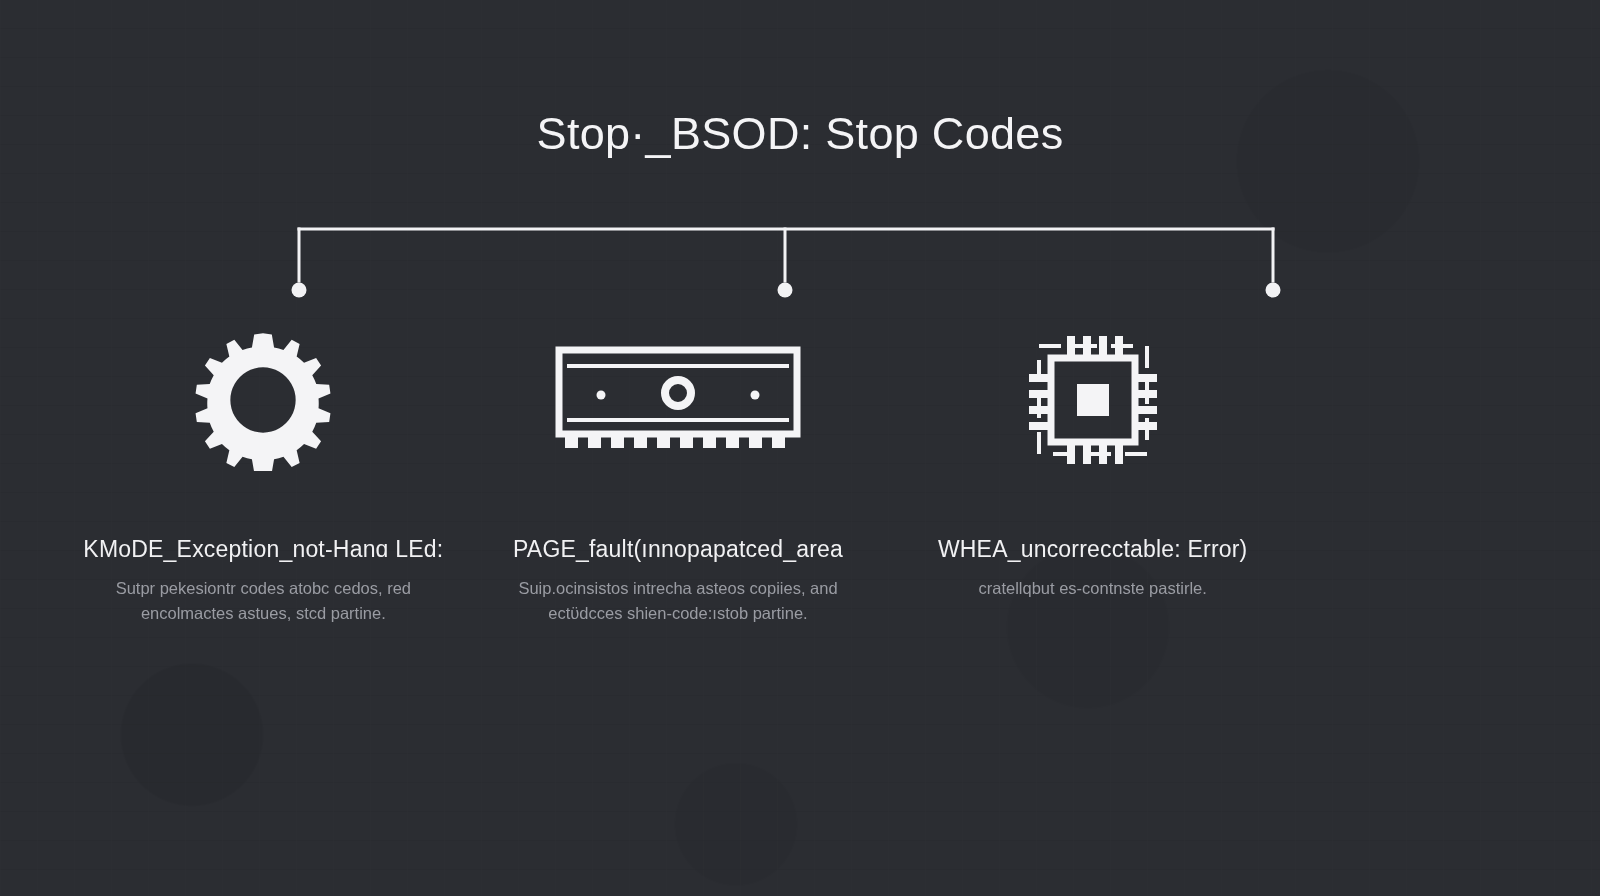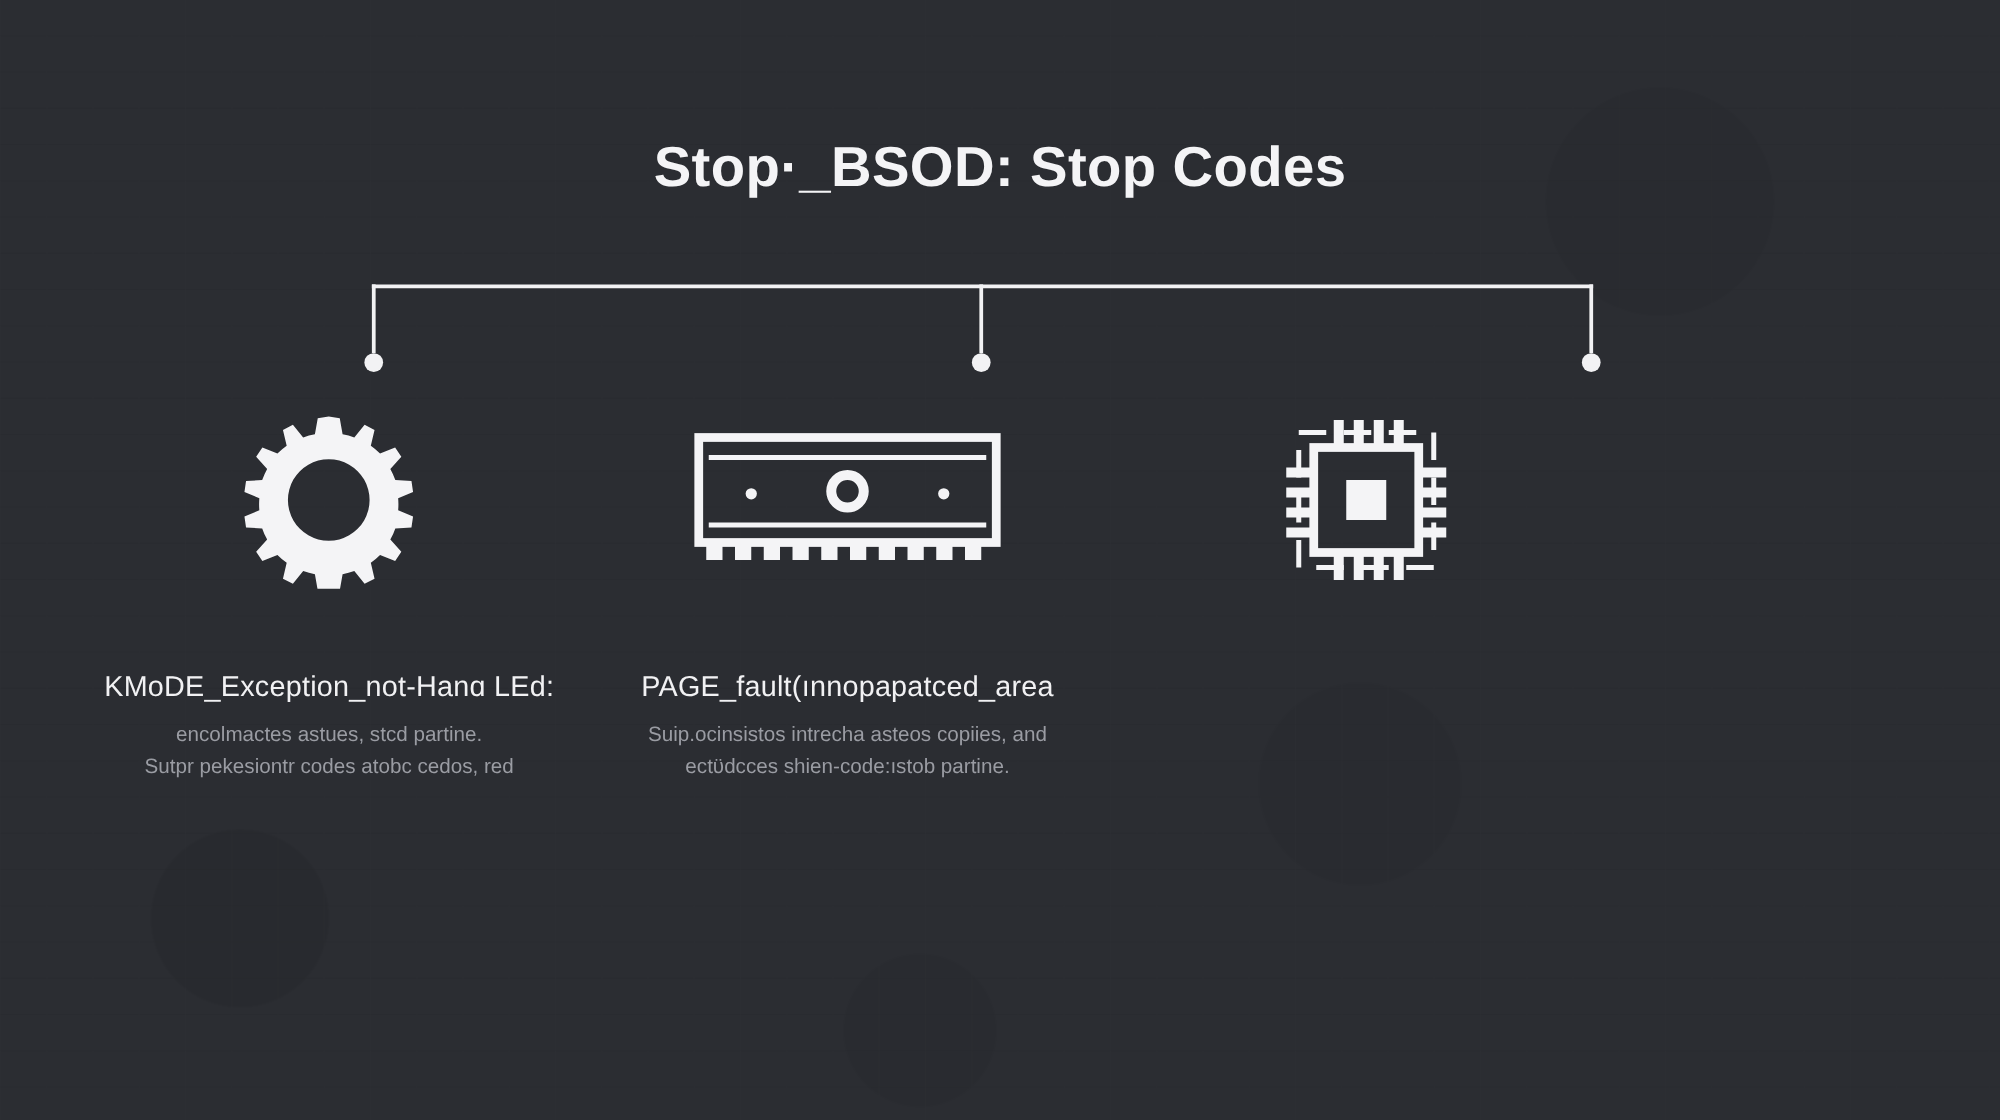--- a/index.html
+++ b/index.html
@@ -36,21 +36,21 @@
 
   
   .title {
     position: absolute;
     top: 108px;
     left: 0;
     width: 100%;
     text-align: center;
     color: #f4f4f6;
     font-size: 45px;
-    font-weight: 700;
+    font-weight: 400;
     letter-spacing: 0.3px;
     white-space: nowrap;
   }
 
   
   .connector {
     position: absolute;
     left: 0;
     top: 0;
     width: 1600px;
@@ -144,22 +144,22 @@
             a38 38 0 0 1 -2.8-6.3 l-9.1-0.5 -0.9-6.2 8.4-3.5
             a38 38 0 0 1 0-6.8 l-8.4-3.5 0.9-6.2 9.1-0.5
             a38 38 0 0 1 2.8-6.3 l-6.2-6.8 3.5-5.3 8.5 3.4
             a38 38 0 0 1 5.2-4.4 l-2.1-8.9 5.6-2.9 5.8 7.2
             a38 38 0 0 1 6.6-1.8 l1.6-9.1 Z
             M50 27 a23 23 0 1 0 0.01 0 Z"></path>
         </svg>
       </div>
       <div class="card-heading">KMoDE_Exception_not-Hanɑ LEd:</div>
       <div class="card-body">
+        <div>Sutpr pekesiontr codes atobc cedos, red</div>
         <div>encolmactes astues, stcd partine.</div>
-        <div>Sutpr pekesiontr codes atobc cedos, red</div>
       </div>
     </div>
 
     <div class="column col-2">
       <div class="icon-wrap">
         <svg width="246" height="120" viewBox="0 0 246 120" xmlns="http://www.w3.org/2000/svg">
 
           <rect x="4" y="10" width="238" height="84" fill="none" stroke="#f4f4f6" stroke-width="7"></rect>
 
           <line x1="12" y1="26" x2="234" y2="26" stroke="#f4f4f6" stroke-width="4"></line>
@@ -218,18 +218,20 @@
             <rect x="6" y="76" width="20" height="8"></rect>
             <rect x="6" y="92" width="20" height="8"></rect>
 
             <rect x="114" y="44" width="20" height="8"></rect>
             <rect x="114" y="60" width="20" height="8"></rect>
             <rect x="114" y="76" width="20" height="8"></rect>
             <rect x="114" y="92" width="20" height="8"></rect>
           </g>
         </svg>
       </div>
+      <div class="card-heading">WHEA_uncorrecctable: Error)</div>
       <div class="card-body">
+        <div>cratellqbut es-contnste pastirle.</div>
       </div>
     </div>
 
   </div>
 </div>
 
 </body></html>

